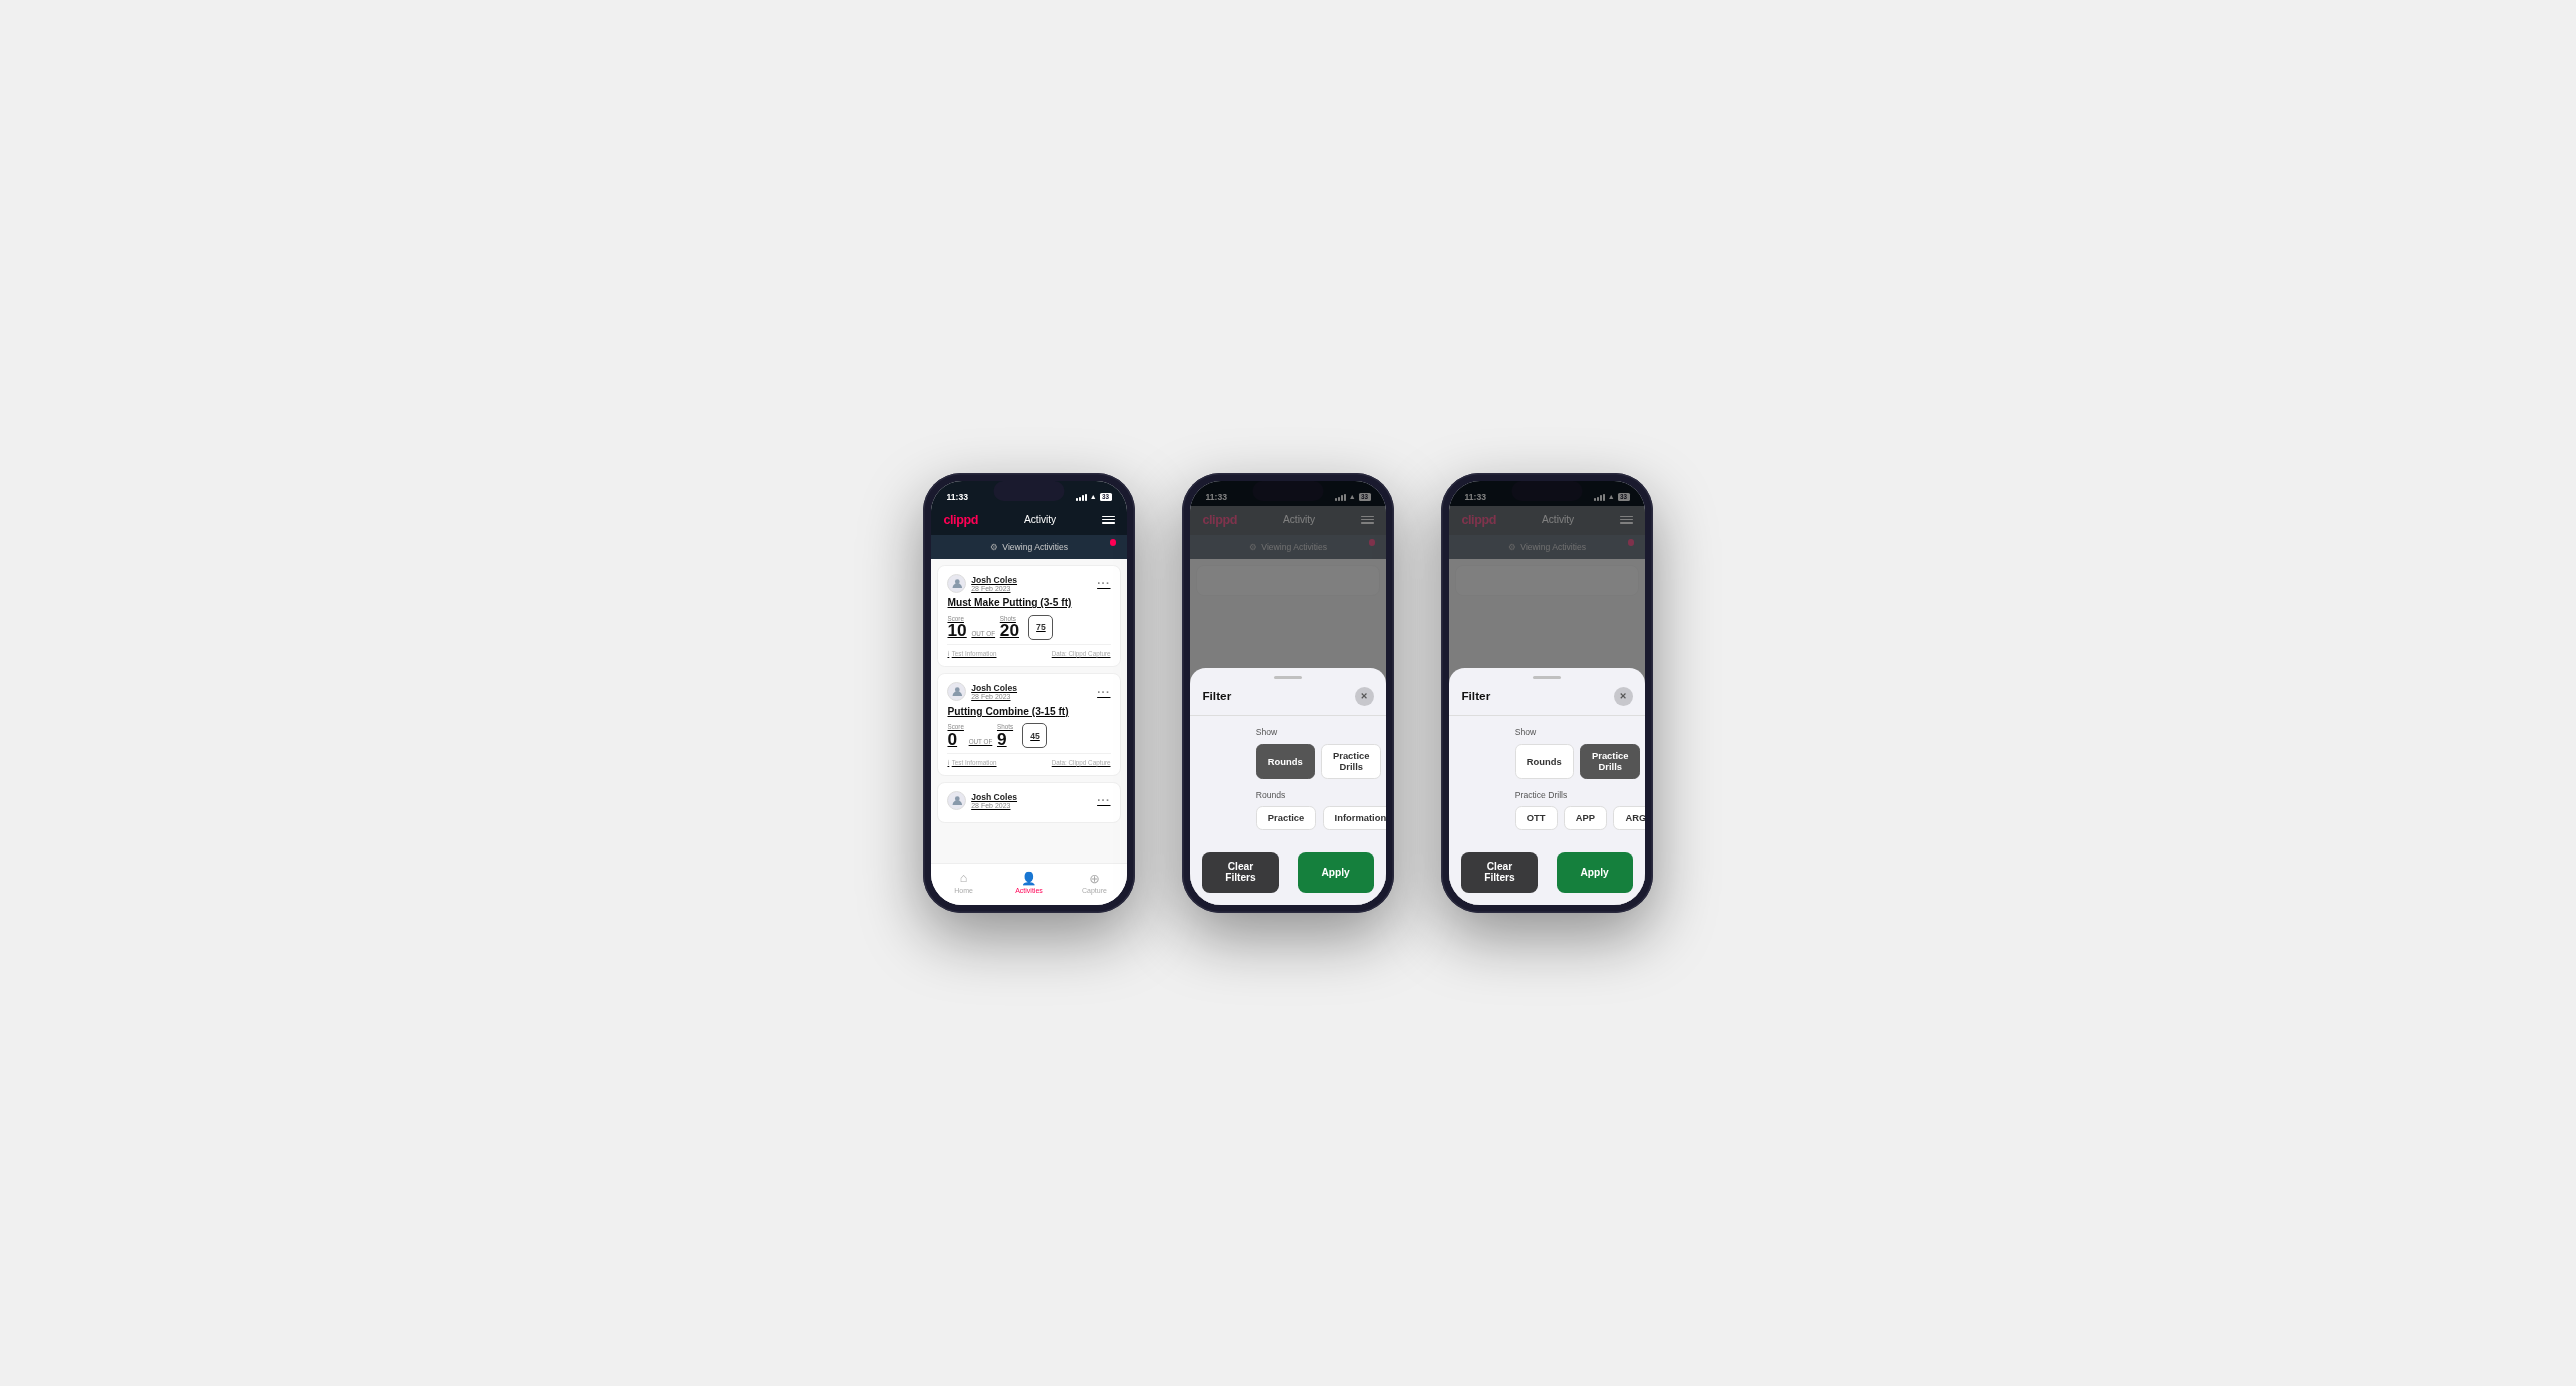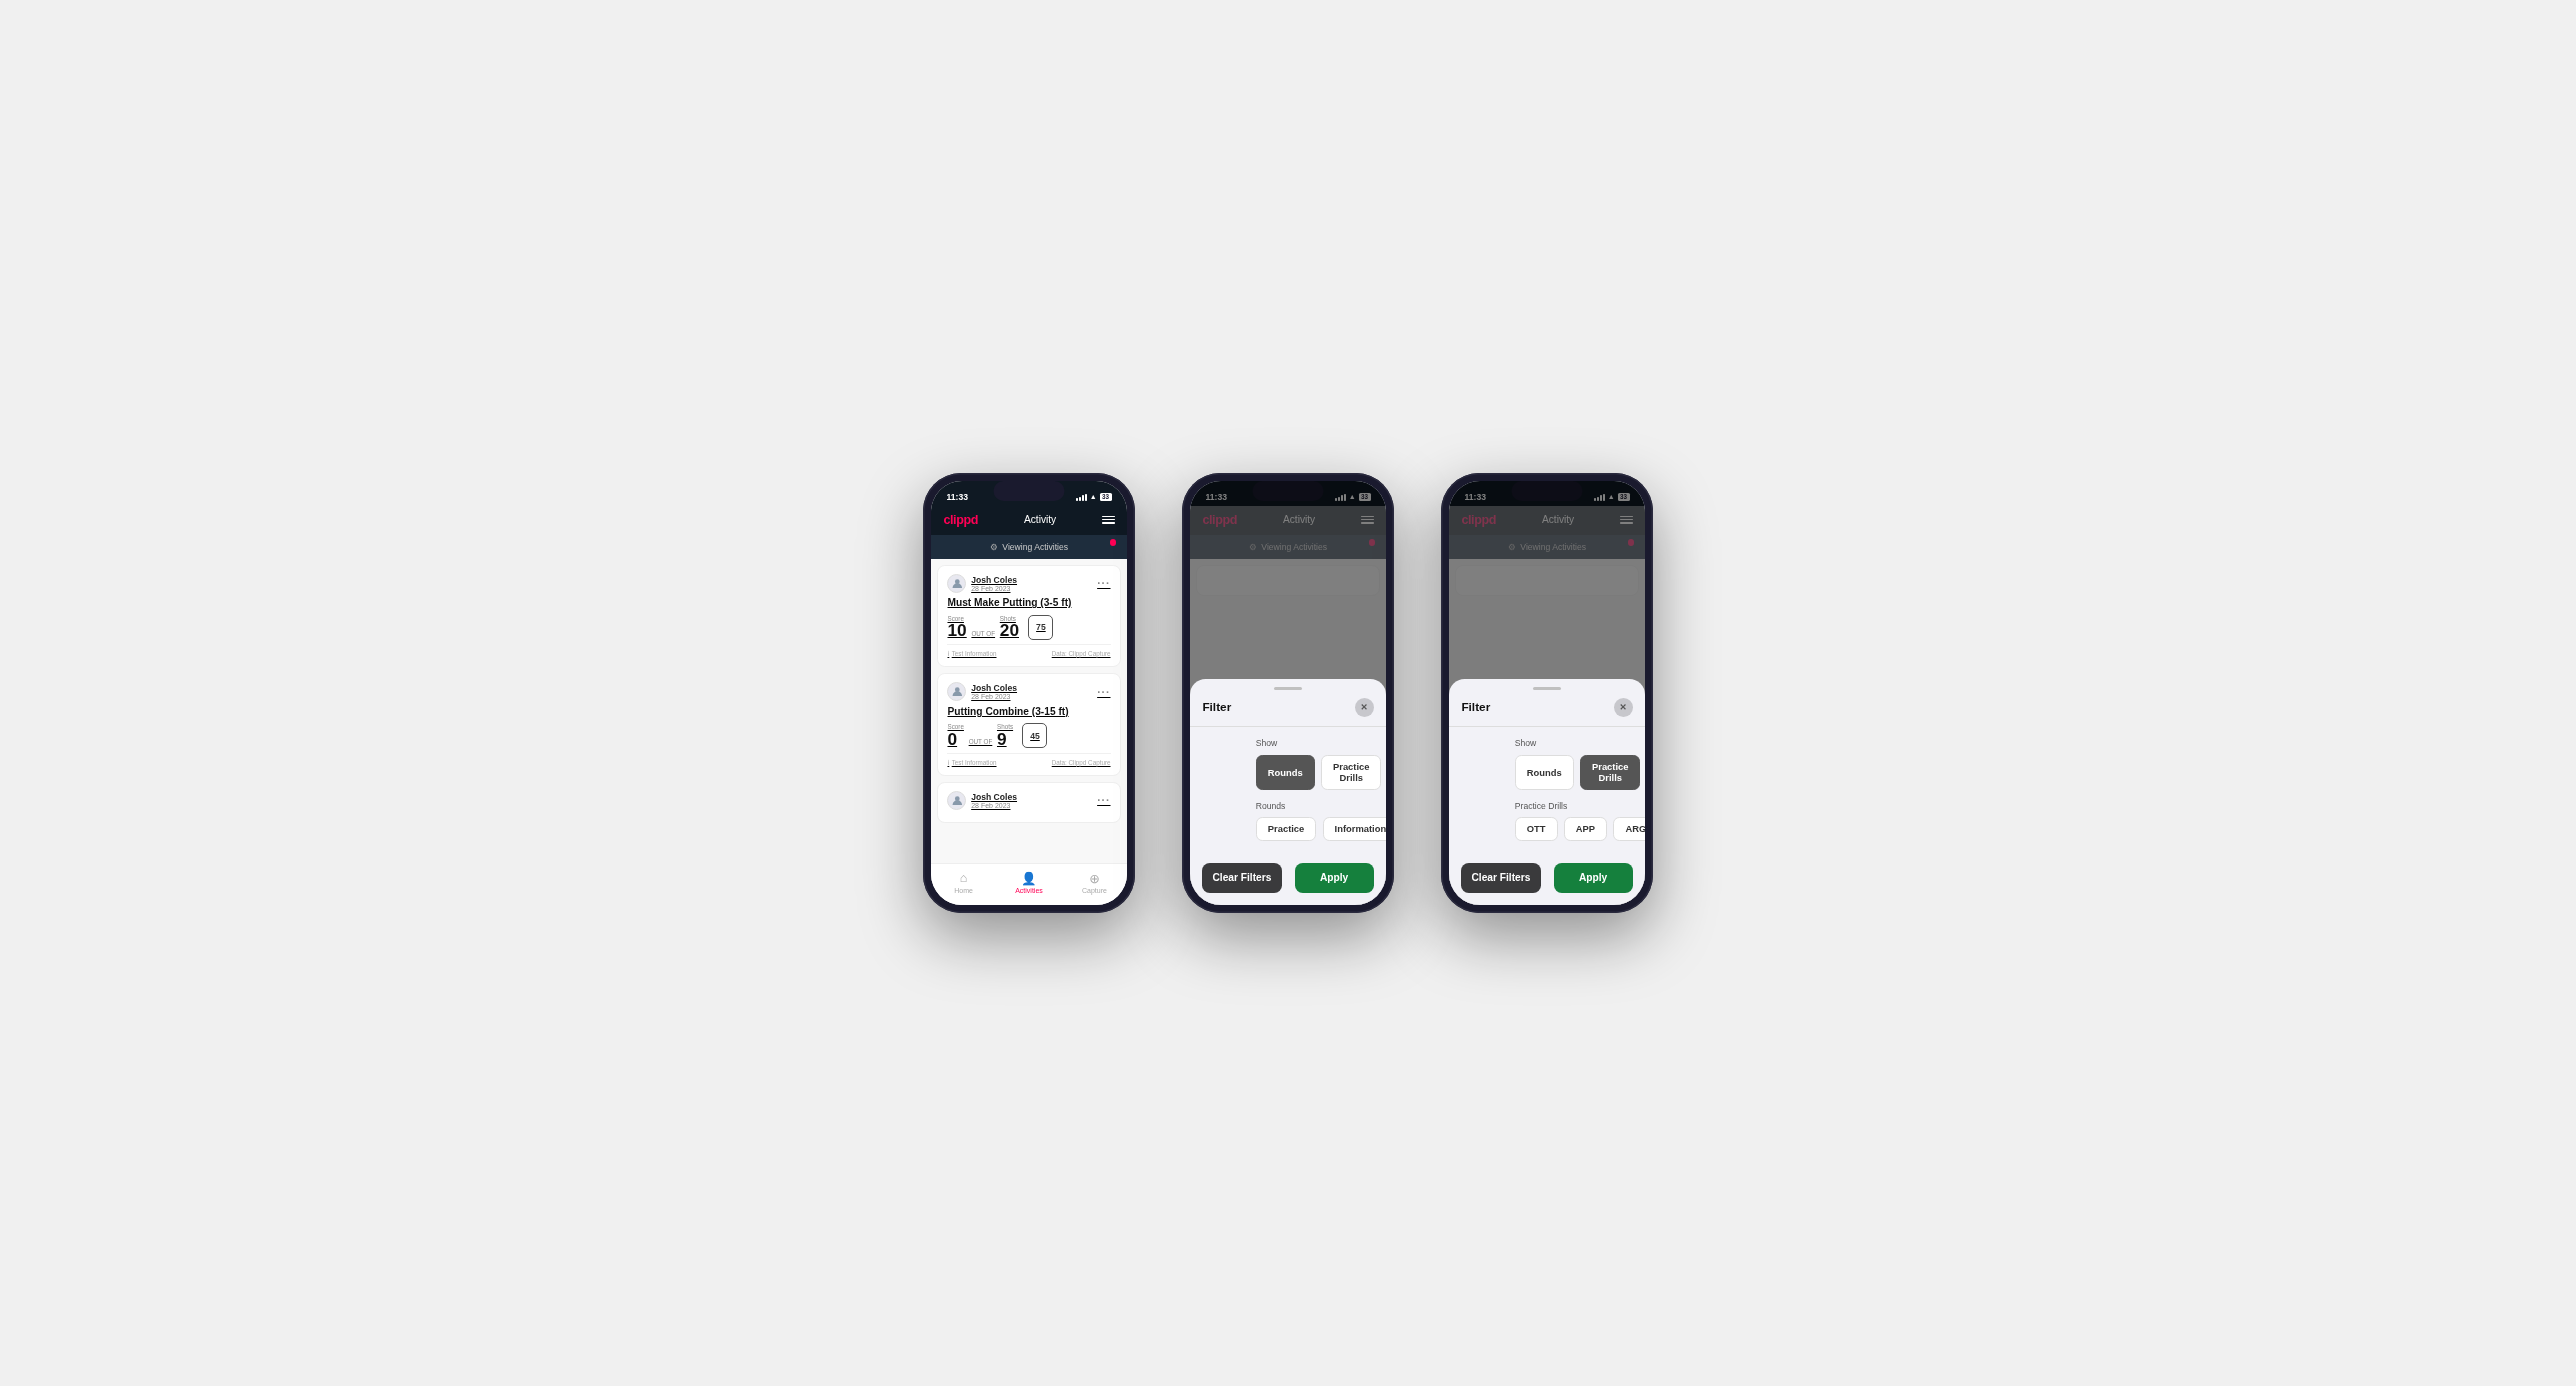--- a/index.html
+++ b/index.html
@@ -386,21 +386,21 @@
       background: white;
       color: #333;
     }
     .filter-btn.active-btn {
       background: #555;
       color: white;
       border-color: #555;
     }
     .filter-footer {
       display: flex;
-      gap: 13px;
+      gap: 19px;
       padding: 0 12.6px;
     }
     .clear-btn {
       flex: 1;
       padding: 9.4px;
       background: #3a3a3c;
       color: white;
       border: none;
       border-radius: 7.8px;
       font-size: 10.2px;

